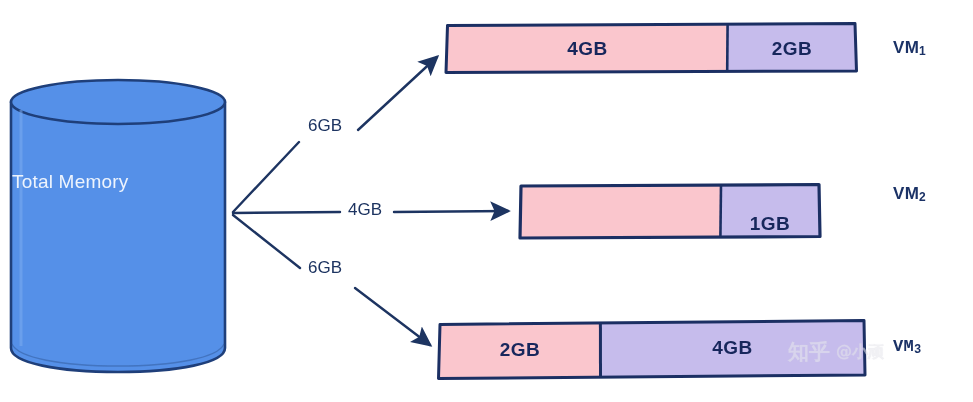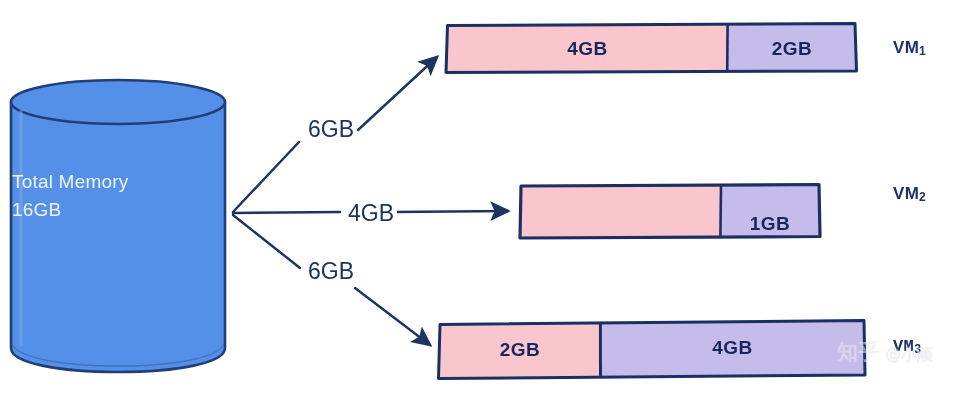--- a/index.html
+++ b/index.html
@@ -70,21 +70,21 @@
     vertical-align: baseline;
     position: relative;
     top: 2px;
     font-weight: bold;
   }
 
   
   .edge-label {
     position: absolute;
     color: #1d3461;
-    font-size: 23px;
+    font-size: 17px;
     font-family: "Liberation Sans", sans-serif;
     background: #ffffff;
     padding: 0 3px;
     white-space: nowrap;
   }
 
   
   .wm {
     position: absolute;
     display: flex;
@@ -169,21 +169,20 @@
       <path d="M600,323 L864,320.5 L865,375 L600.5,377 Z" fill="#c6bcec" stroke="none"></path>
       <path d="M440,324.5 L600.4,323 L600.5,377 L438.5,378.5 Z" fill="#fac6cd" stroke="none"></path>
       <path d="M440,324.5 L864,320.5 L865,375 L438.5,378.5 Z" fill="none" stroke="#1b2f63" stroke-width="3" stroke-linejoin="round"></path>
       <path d="M600.4,323 L600.5,377" stroke="#1b2f63" stroke-width="3" fill="none"></path>
     </g>
 
   </svg>
 
   <div class="cyl-label">
     <span>Total Memory</span>
-    <span>16GB</span>
   </div>
 
   <div class="edge-label" style="left:305px; top:116px;">6GB</div>
   <div class="edge-label" style="left:345px; top:200px;">4GB</div>
   <div class="edge-label" style="left:305px; top:258px;">6GB</div>
 
   <div class="seg-label" style="left:500px; top:38px; width:175px;">4GB</div>
   <div class="seg-label" style="left:740px; top:38px; width:104px;">2GB</div>
 
   <div class="seg-label" style="left:730px; top:213px; width:80px;">1GB</div>
@@ -194,18 +193,18 @@
   <div class="vm-label" style="left:893px; top:38px;">
     <span>VM</span><span class="sub">1</span>
   </div>
   <div class="vm-label" style="left:893px; top:184px;">
     <span>VM</span><span class="sub">2</span>
   </div>
   <div class="vm-label" style="left:893px; top:337px;font-family:Liberation Mono, monospace;">
     <span>VM</span><span class="sub">3</span>
   </div>
 
-  <div class="wm" style="left:837px; top:338px;align-items:flex-end;">
+  <div class="wm" style="left:788px; top:338px;">
     <span class="wm-logo">知乎</span>
     <span class="wm-user">@小顽</span>
   </div>
 
 </div>
 
 </body></html>

